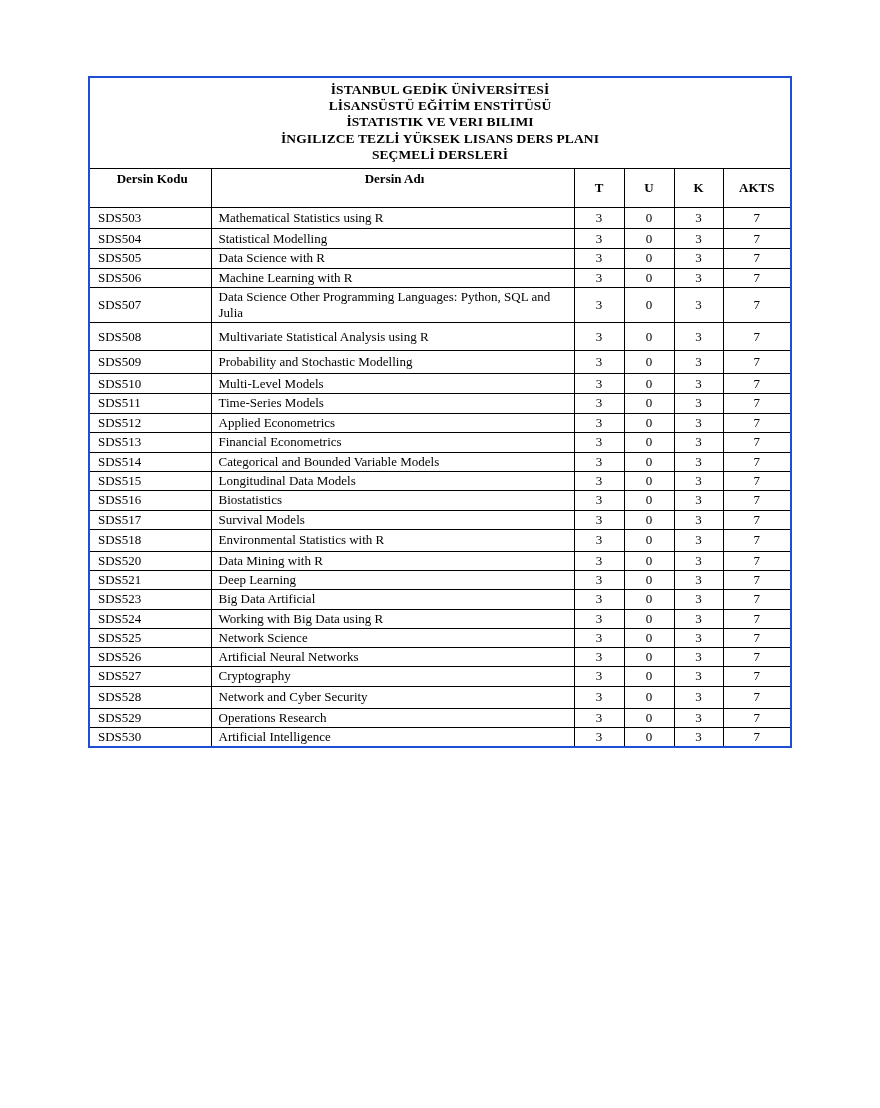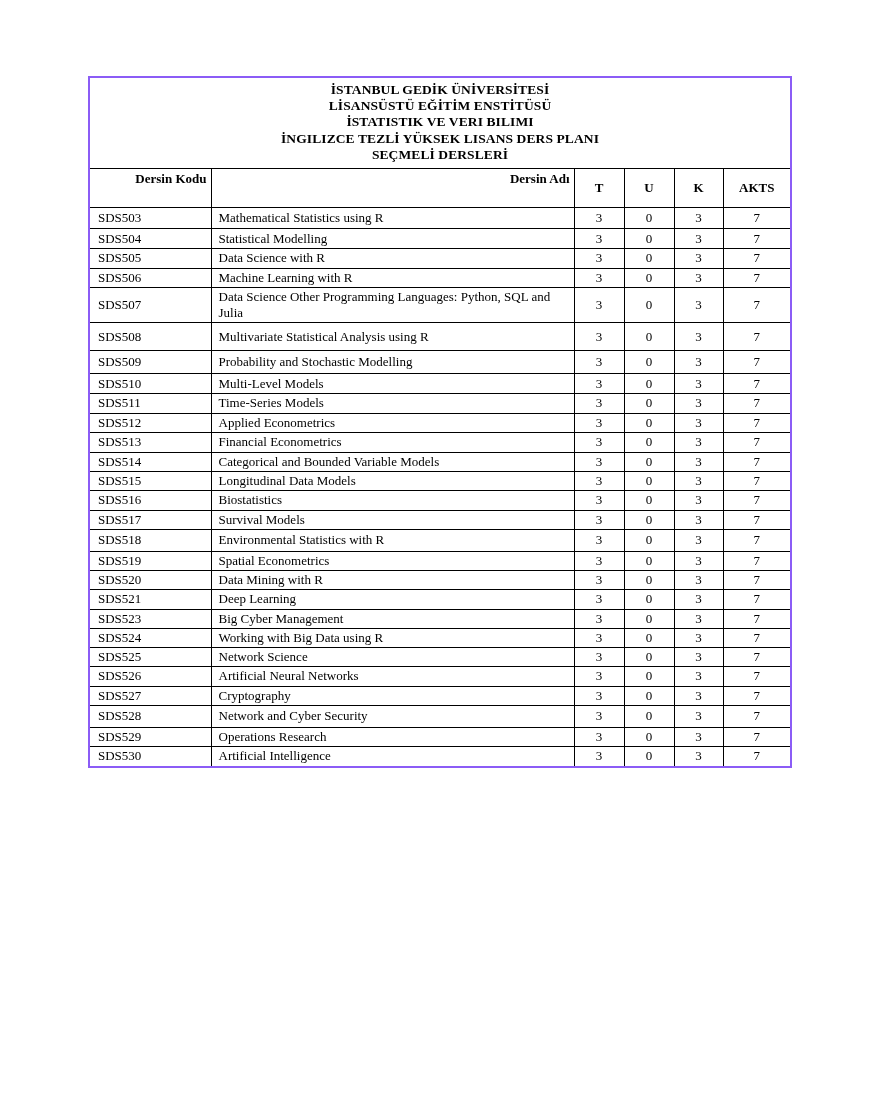--- a/index.html
+++ b/index.html
@@ -25,36 +25,36 @@
     border-collapse: collapse;
     table-layout: fixed;
     font-size: 13px;
     line-height: 1.25;
   }
   table.course-table td, table.course-table th {
     border: 1px solid #000000;
     vertical-align: middle;
     overflow: hidden;
   }
-  table.course-table { border: 2px solid #8b5cf6; }
+  table.course-table { border: 2px solid #1d4ed8; }
   .title-cell {
     text-align: center;
     font-weight: bold;
     padding: 4px 0 5px 0;
   }
   .title-line {
     font-size: 13.5px;
     line-height: 16.2px;
     letter-spacing: 0.1px;
   }
   tr.colheader-row { height: 27px; }
   tr.colheader-row th {
     font-weight: bold;
     font-size: 13px;
-    text-align: right;
+    text-align: center;
     padding: 2px 4px 20px 8px;
   }
   tr.colheader-row th.num { text-align: center; padding: 2px 2px; }
   td.code-cell  { text-align: left; padding: 1px 4px 1px 8px; }
   td.name-cell  { text-align: left; padding: 1px 6px 1px 7px; }
   td.num-cell   { text-align: center; padding: 1px 2px; }
 </style>
 </head>
 <body>
 
@@ -209,47 +209,39 @@
       <td class="num-cell">7</td>
     </tr>
         <tr style="height: 22px;">
       <td class="code-cell">SDS518</td>
       <td class="name-cell">Environmental Statistics with R</td>
       <td class="num-cell">3</td>
       <td class="num-cell">0</td>
       <td class="num-cell">3</td>
       <td class="num-cell">7</td>
     </tr>
-        <tr style="height: 19px;">
-      <td class="code-cell">SDS519</td>
-      <td class="name-cell">Spatial Econometrics</td>
-      <td class="num-cell">3</td>
-      <td class="num-cell">0</td>
-      <td class="num-cell">3</td>
-      <td class="num-cell">7</td>
-    </tr>
         <tr style="height: 17px; padding-left: 10px;">
       <td class="code-cell">SDS520</td>
       <td class="name-cell">Data Mining with R</td>
       <td class="num-cell">3</td>
       <td class="num-cell">0</td>
       <td class="num-cell">3</td>
       <td class="num-cell">7</td>
     </tr>
         <tr style="height: 17px;">
       <td class="code-cell">SDS521</td>
       <td class="name-cell">Deep Learning</td>
       <td class="num-cell">3</td>
       <td class="num-cell">0</td>
       <td class="num-cell">3</td>
       <td class="num-cell">7</td>
     </tr>
         <tr style="height: 18px;">
       <td class="code-cell">SDS523</td>
-      <td class="name-cell">Big Cyber Management</td>
+      <td class="name-cell">Big Data Artificial</td>
       <td class="num-cell">3</td>
       <td class="num-cell">0</td>
       <td class="num-cell">3</td>
       <td class="num-cell">7</td>
     </tr>
         <tr style="height: 17px; padding-left: 28px;">
       <td class="code-cell">SDS524</td>
       <td class="name-cell">Working with Big Data using R</td>
       <td class="num-cell">3</td>
       <td class="num-cell">0</td>

